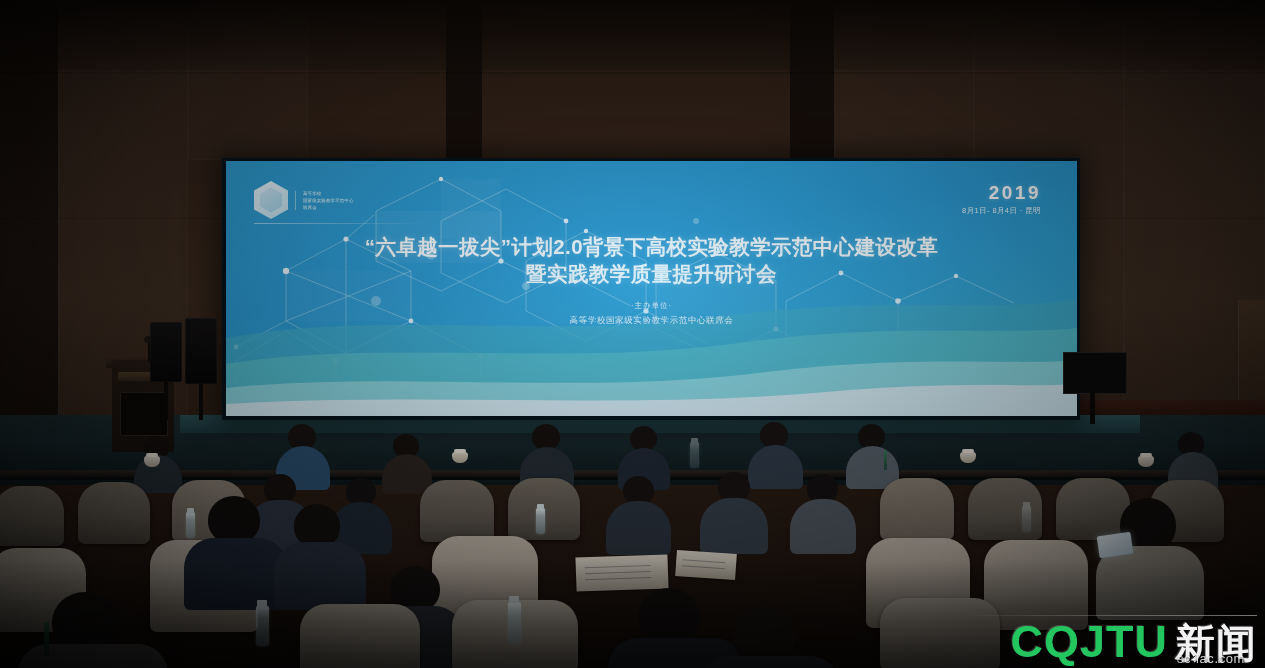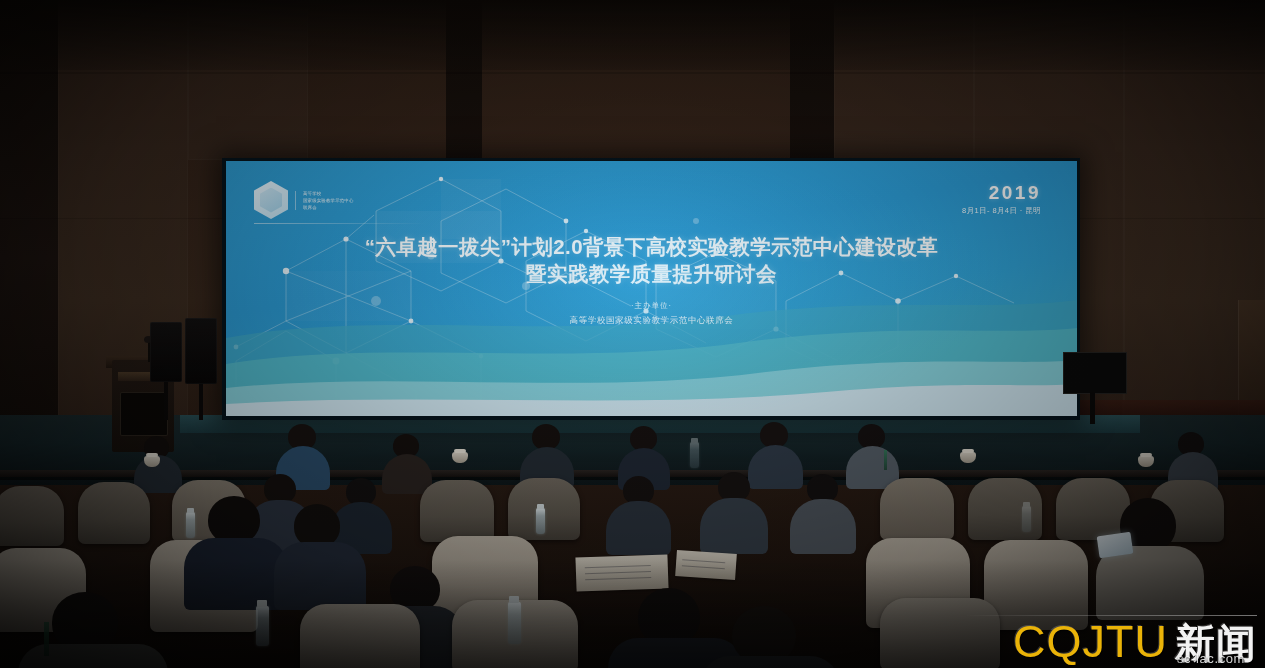--- a/index.html
+++ b/index.html
@@ -150,21 +150,21 @@
   .tablet{position:absolute;width:34px;height:22px;border-radius:2px;
     background:linear-gradient(160deg,#e8f1f6,#b9cfdc);
     box-shadow:0 0 6px rgba(190,220,235,.45);transform:rotate(-8deg);}
 
   .fg-dark{position:absolute;left:0;top:560px;width:1265px;height:108px;
     background:linear-gradient(180deg,rgba(0,0,0,0) 0%,rgba(0,0,0,.35) 55%,rgba(0,0,0,.6) 100%);
     pointer-events:none;}
 
   
   .wm{position:absolute;right:8px;bottom:4px;display:flex;align-items:flex-end;gap:7px;}
-  .wm-en{font-size:45px;font-weight:400;letter-spacing:1px;color:#eab308;
+  .wm-en{font-size:45px;font-weight:700;letter-spacing:1px;color:#22c55e;
     line-height:45px;
     text-shadow:1px 1px 0 rgba(0,0,0,.65),-1px -1px 0 rgba(255,255,255,.18);}
   .wm-cn{font-size:40px;font-weight:700;color:#f2f2f2;line-height:42px;
     letter-spacing:1px;
     text-shadow:1px 1px 0 rgba(0,0,0,.7),-1px -1px 0 rgba(255,255,255,.2);}
   .wm-url{position:absolute;right:12px;bottom:-2px;font-size:13px;
     color:rgba(255,255,255,.82);letter-spacing:.6px;
     text-shadow:0 1px 2px rgba(0,0,0,.8);}
   .wm-sep{position:absolute;right:8px;bottom:52px;width:292px;height:1px;
     background:linear-gradient(90deg,rgba(255,255,255,0),rgba(255,255,255,.45));}

